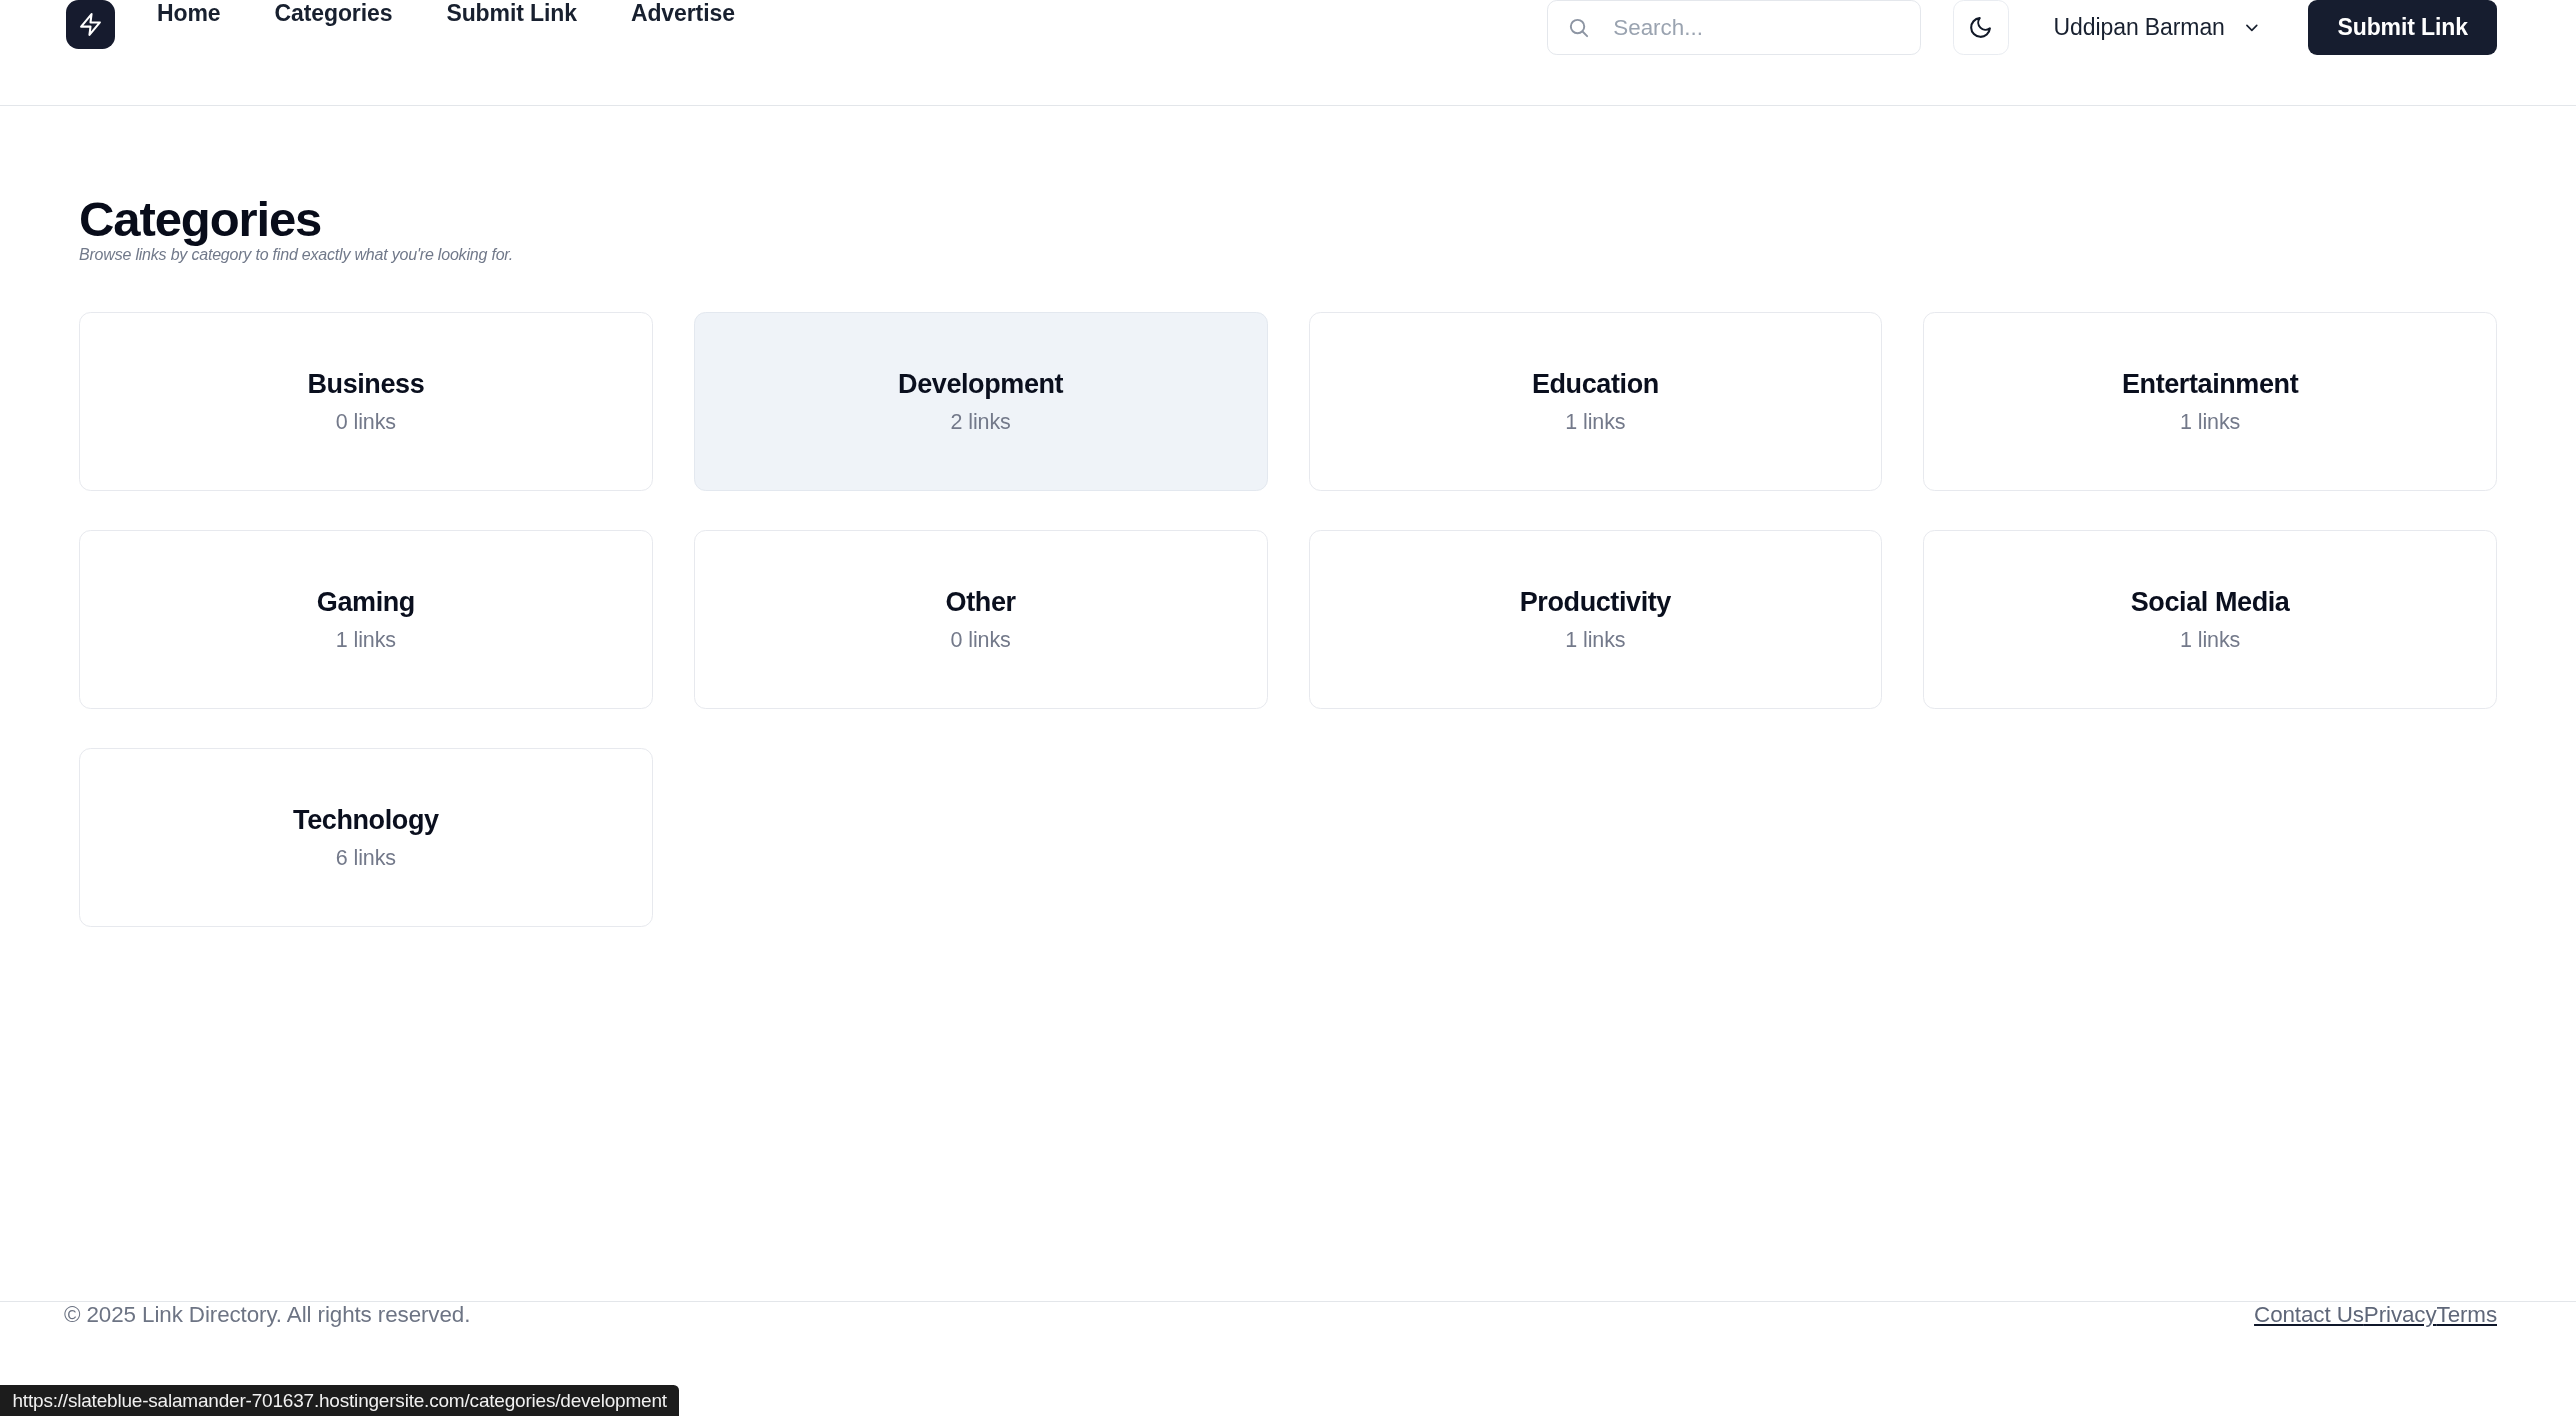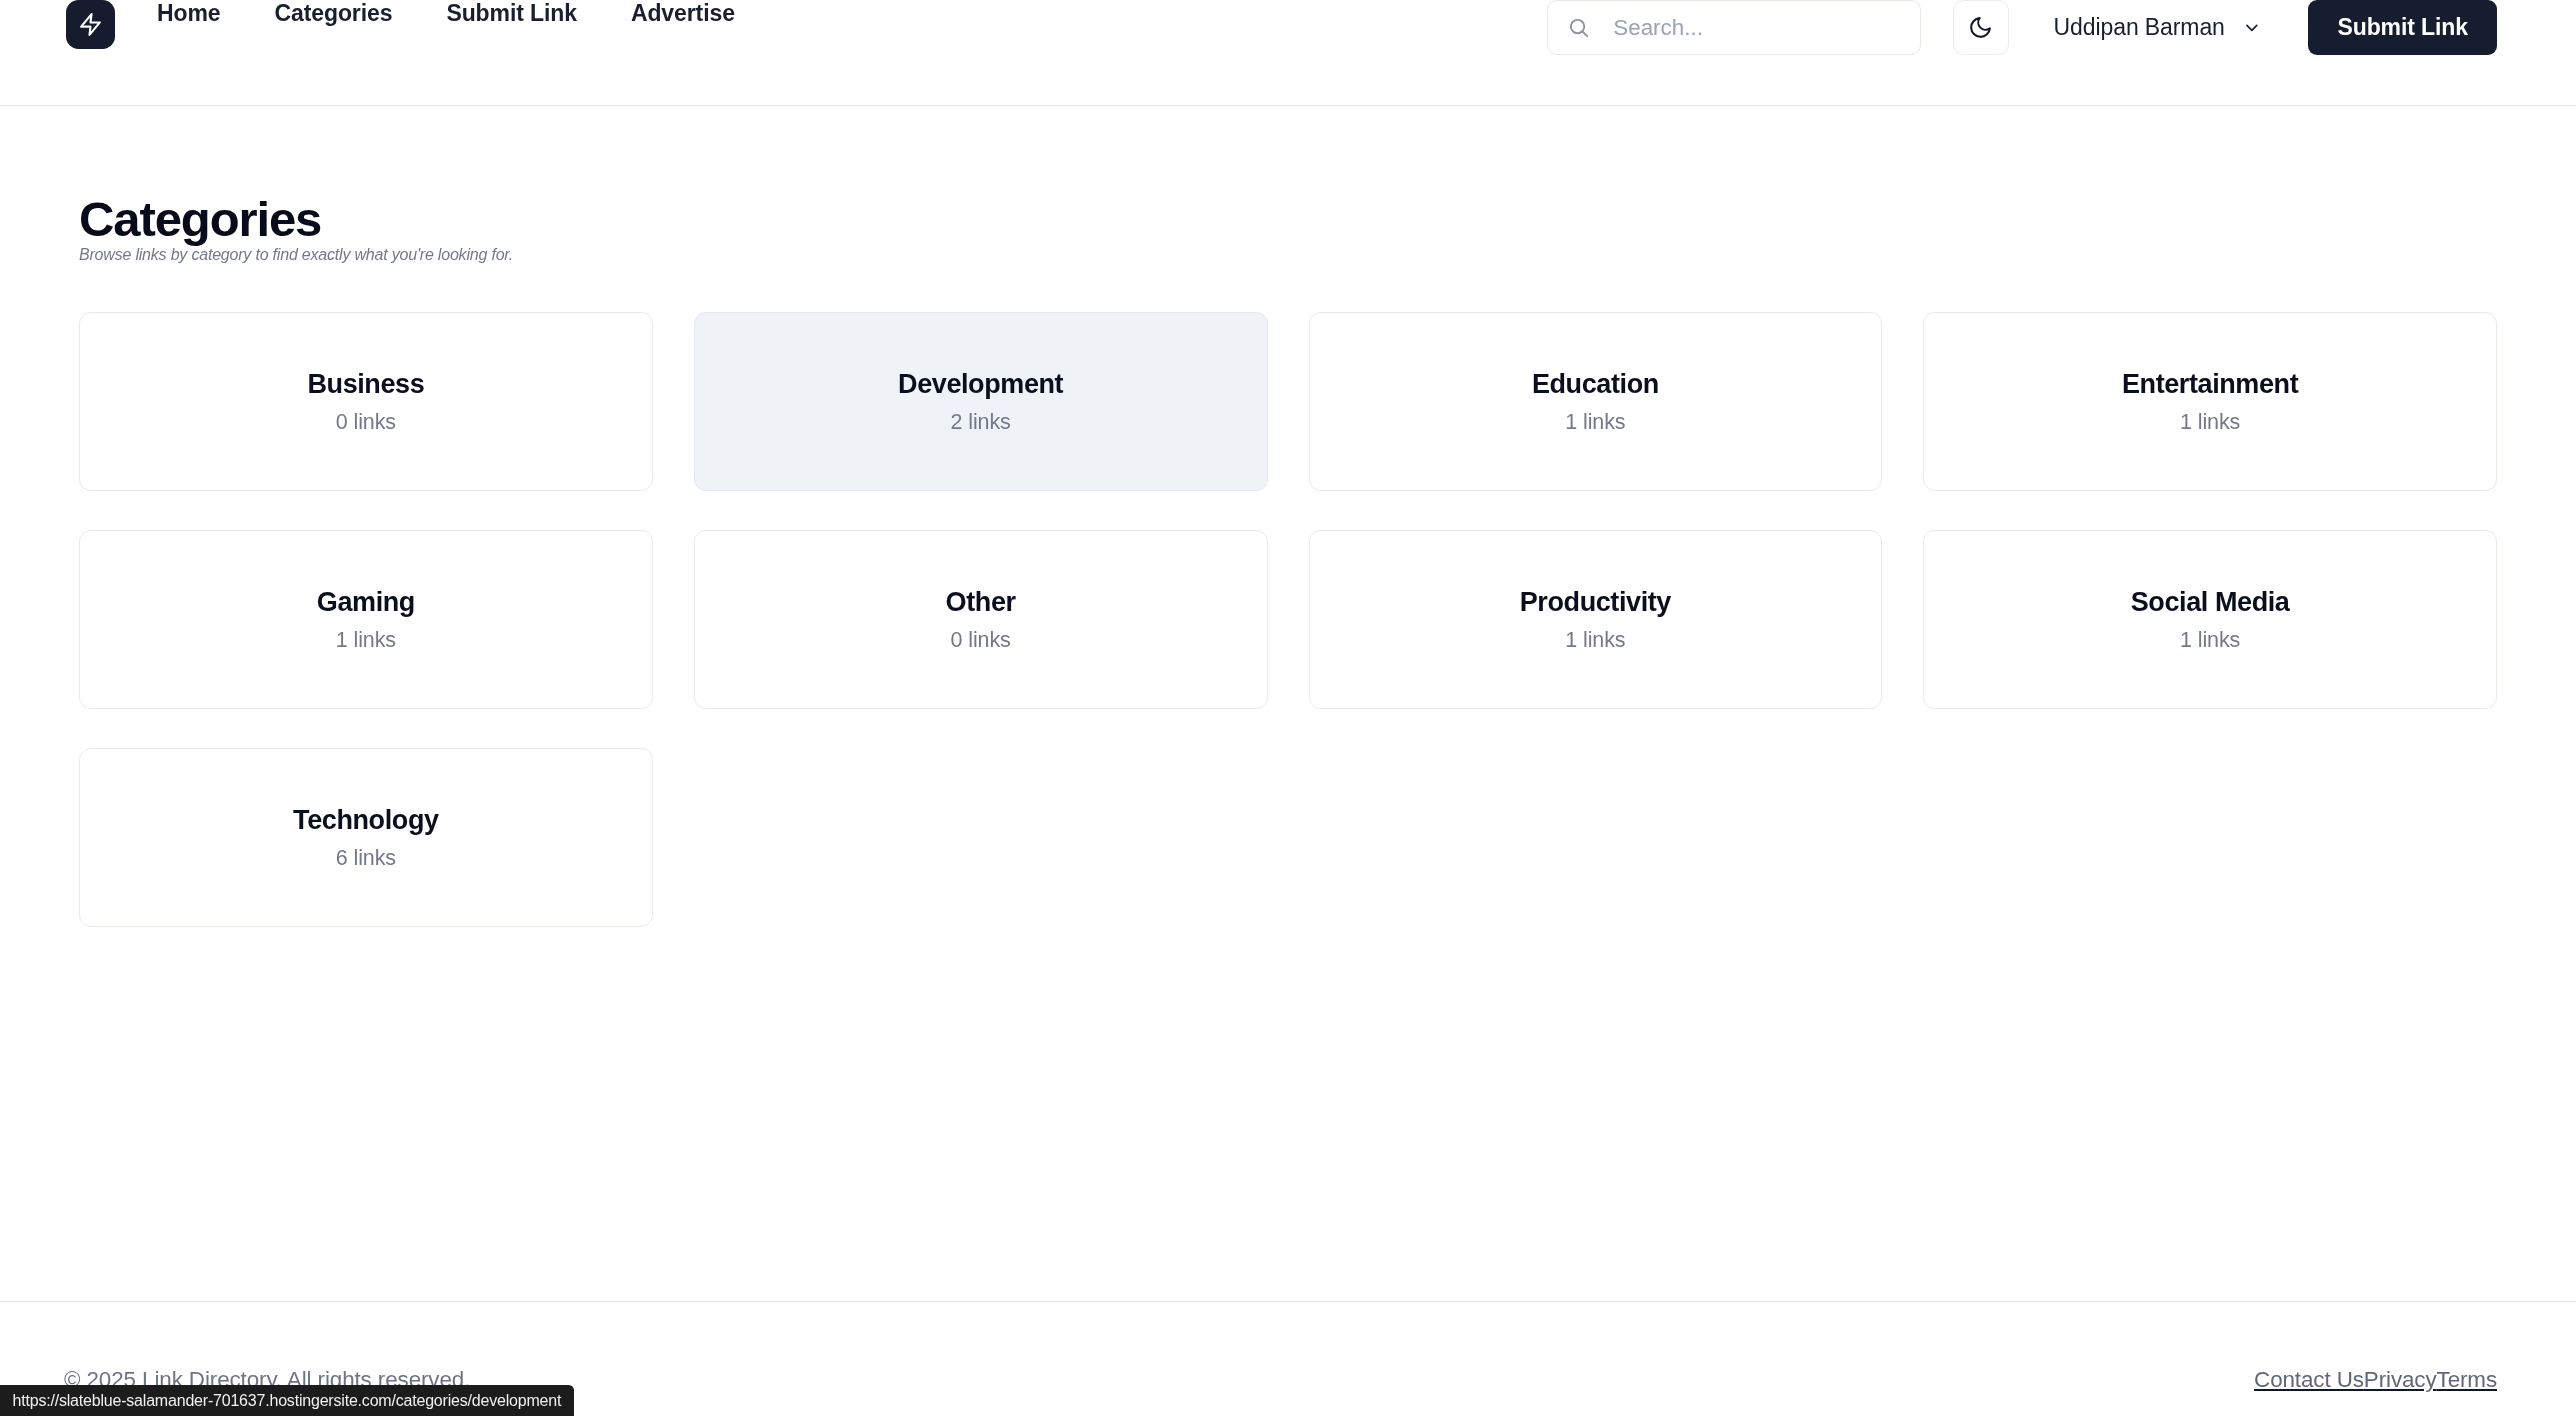--- a/index.html
+++ b/index.html
@@ -192,21 +192,21 @@
 
   
   .footer {
     position: absolute;
     left: 0;
     right: 0;
     top: 1301px;
     height: 92px;
     border-top: 0.9px solid #e3e6ea;
     display: flex;
-    align-items: flex-end;
+    align-items: flex-start;
     padding: 0 79px 0 64px;
     background: #ffffff;
   }
   .copyright {
     font-size: 22.4px;
     color: #6d7484;
     letter-spacing: -0.1px;
   }
   .footer-links {
     margin-left: auto;
@@ -222,21 +222,21 @@
   }
 
   
   .status-bar {
     position: absolute;
     left: 0;
     bottom: 0;
     height: 32px;
     background: #1c1c1c;
     color: #f1f1f1;
-    font-size: 16px;
+    font-size: 19px;
     display: flex;
     align-items: center;
     padding: 0 12.5px;
     border-top-right-radius: 5.4px;
     white-space: nowrap;
     letter-spacing: -0.2px;
   }
 </style>
 </head>
 <body>

